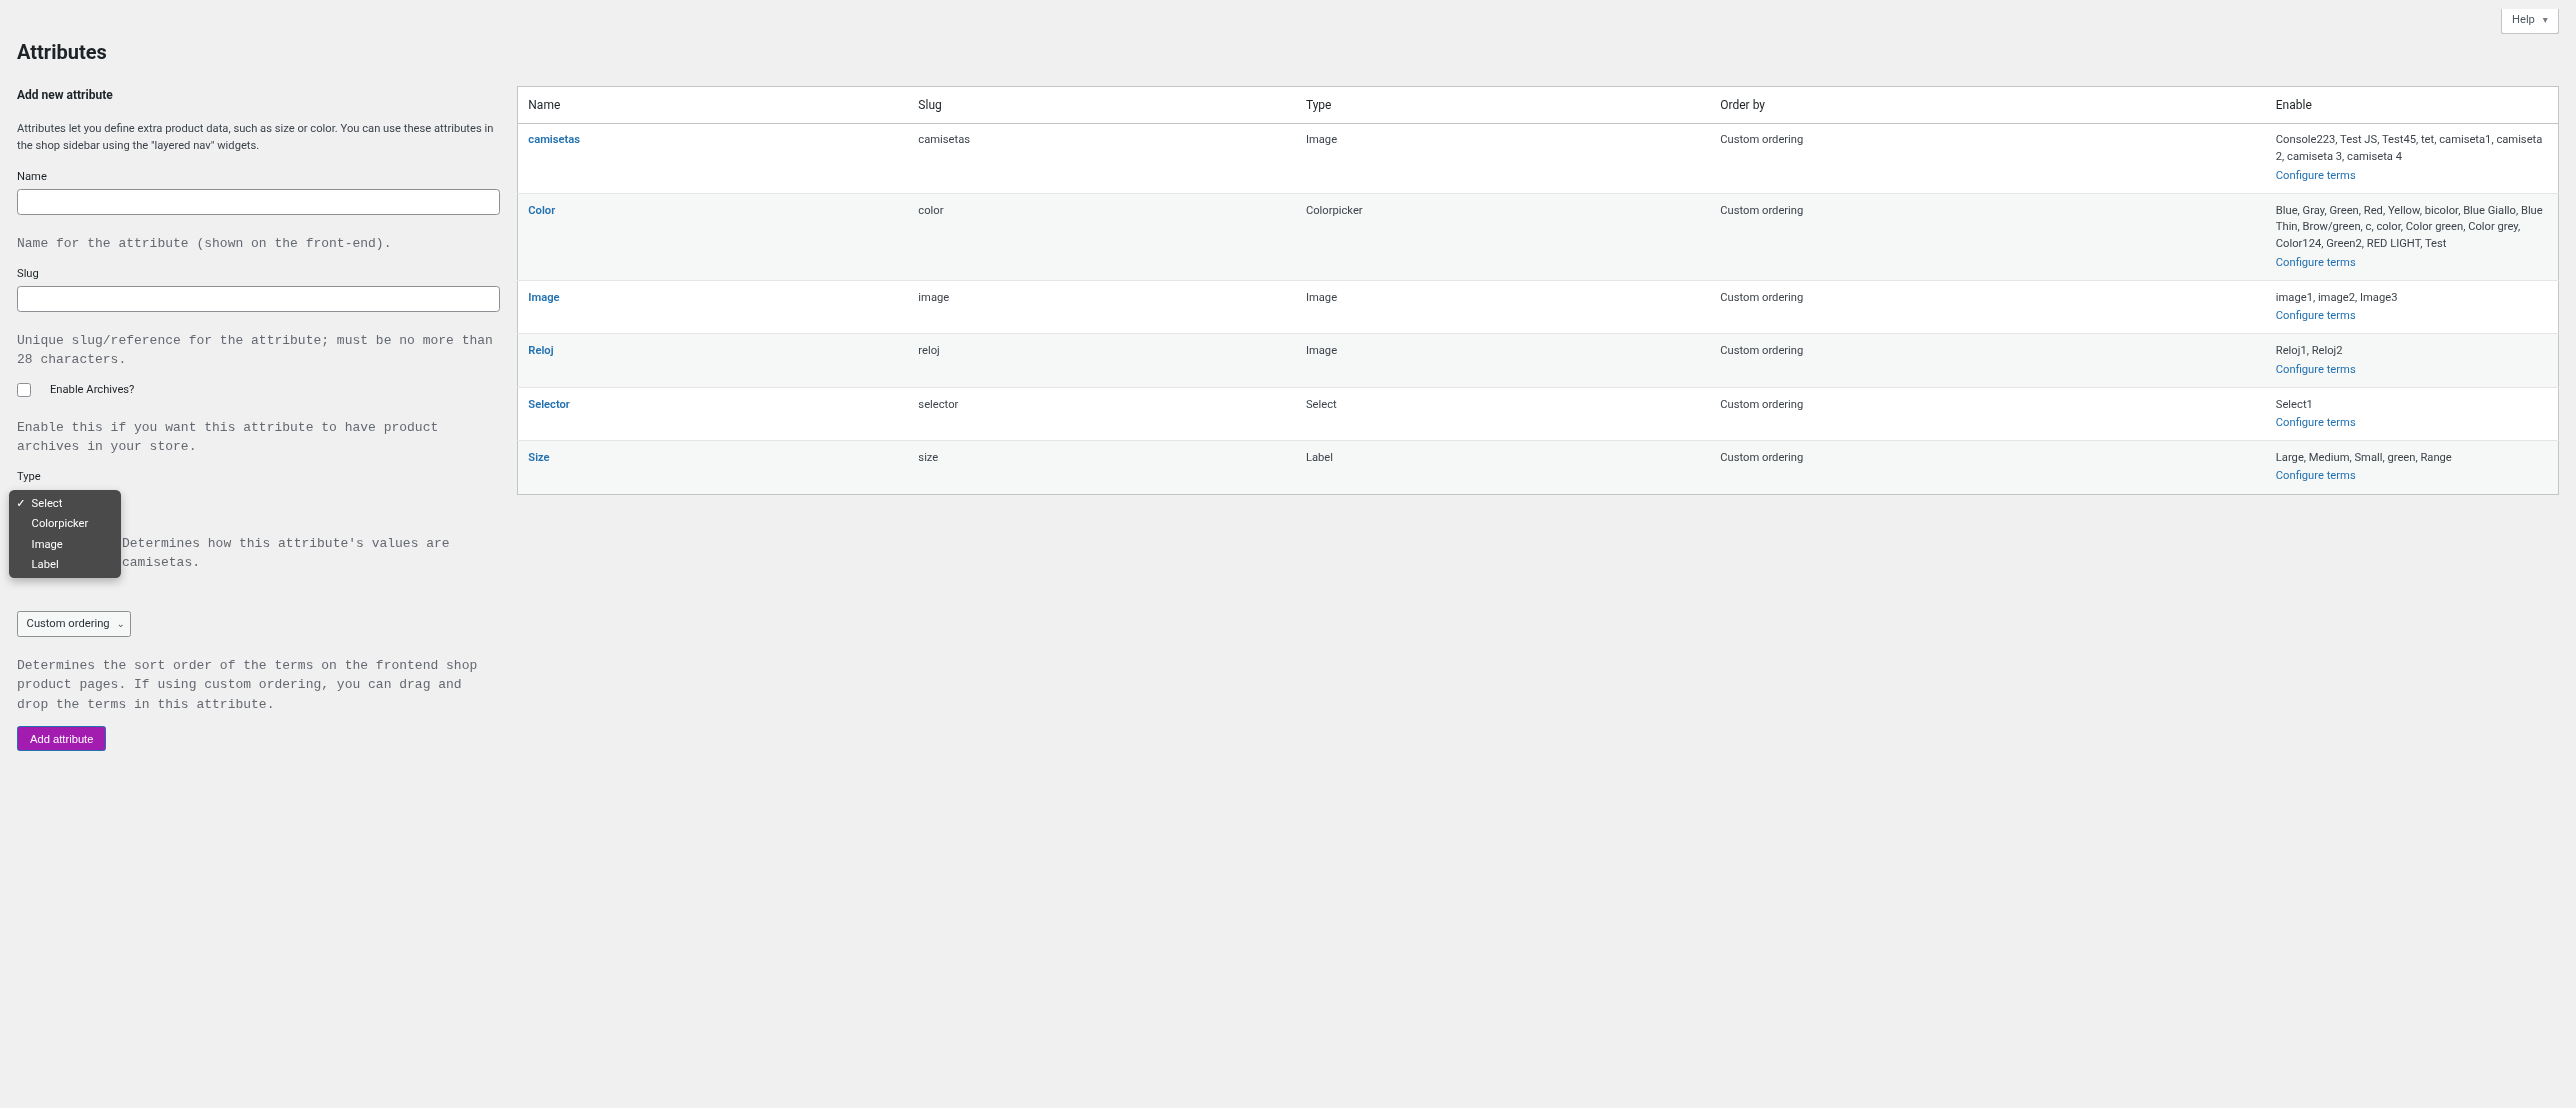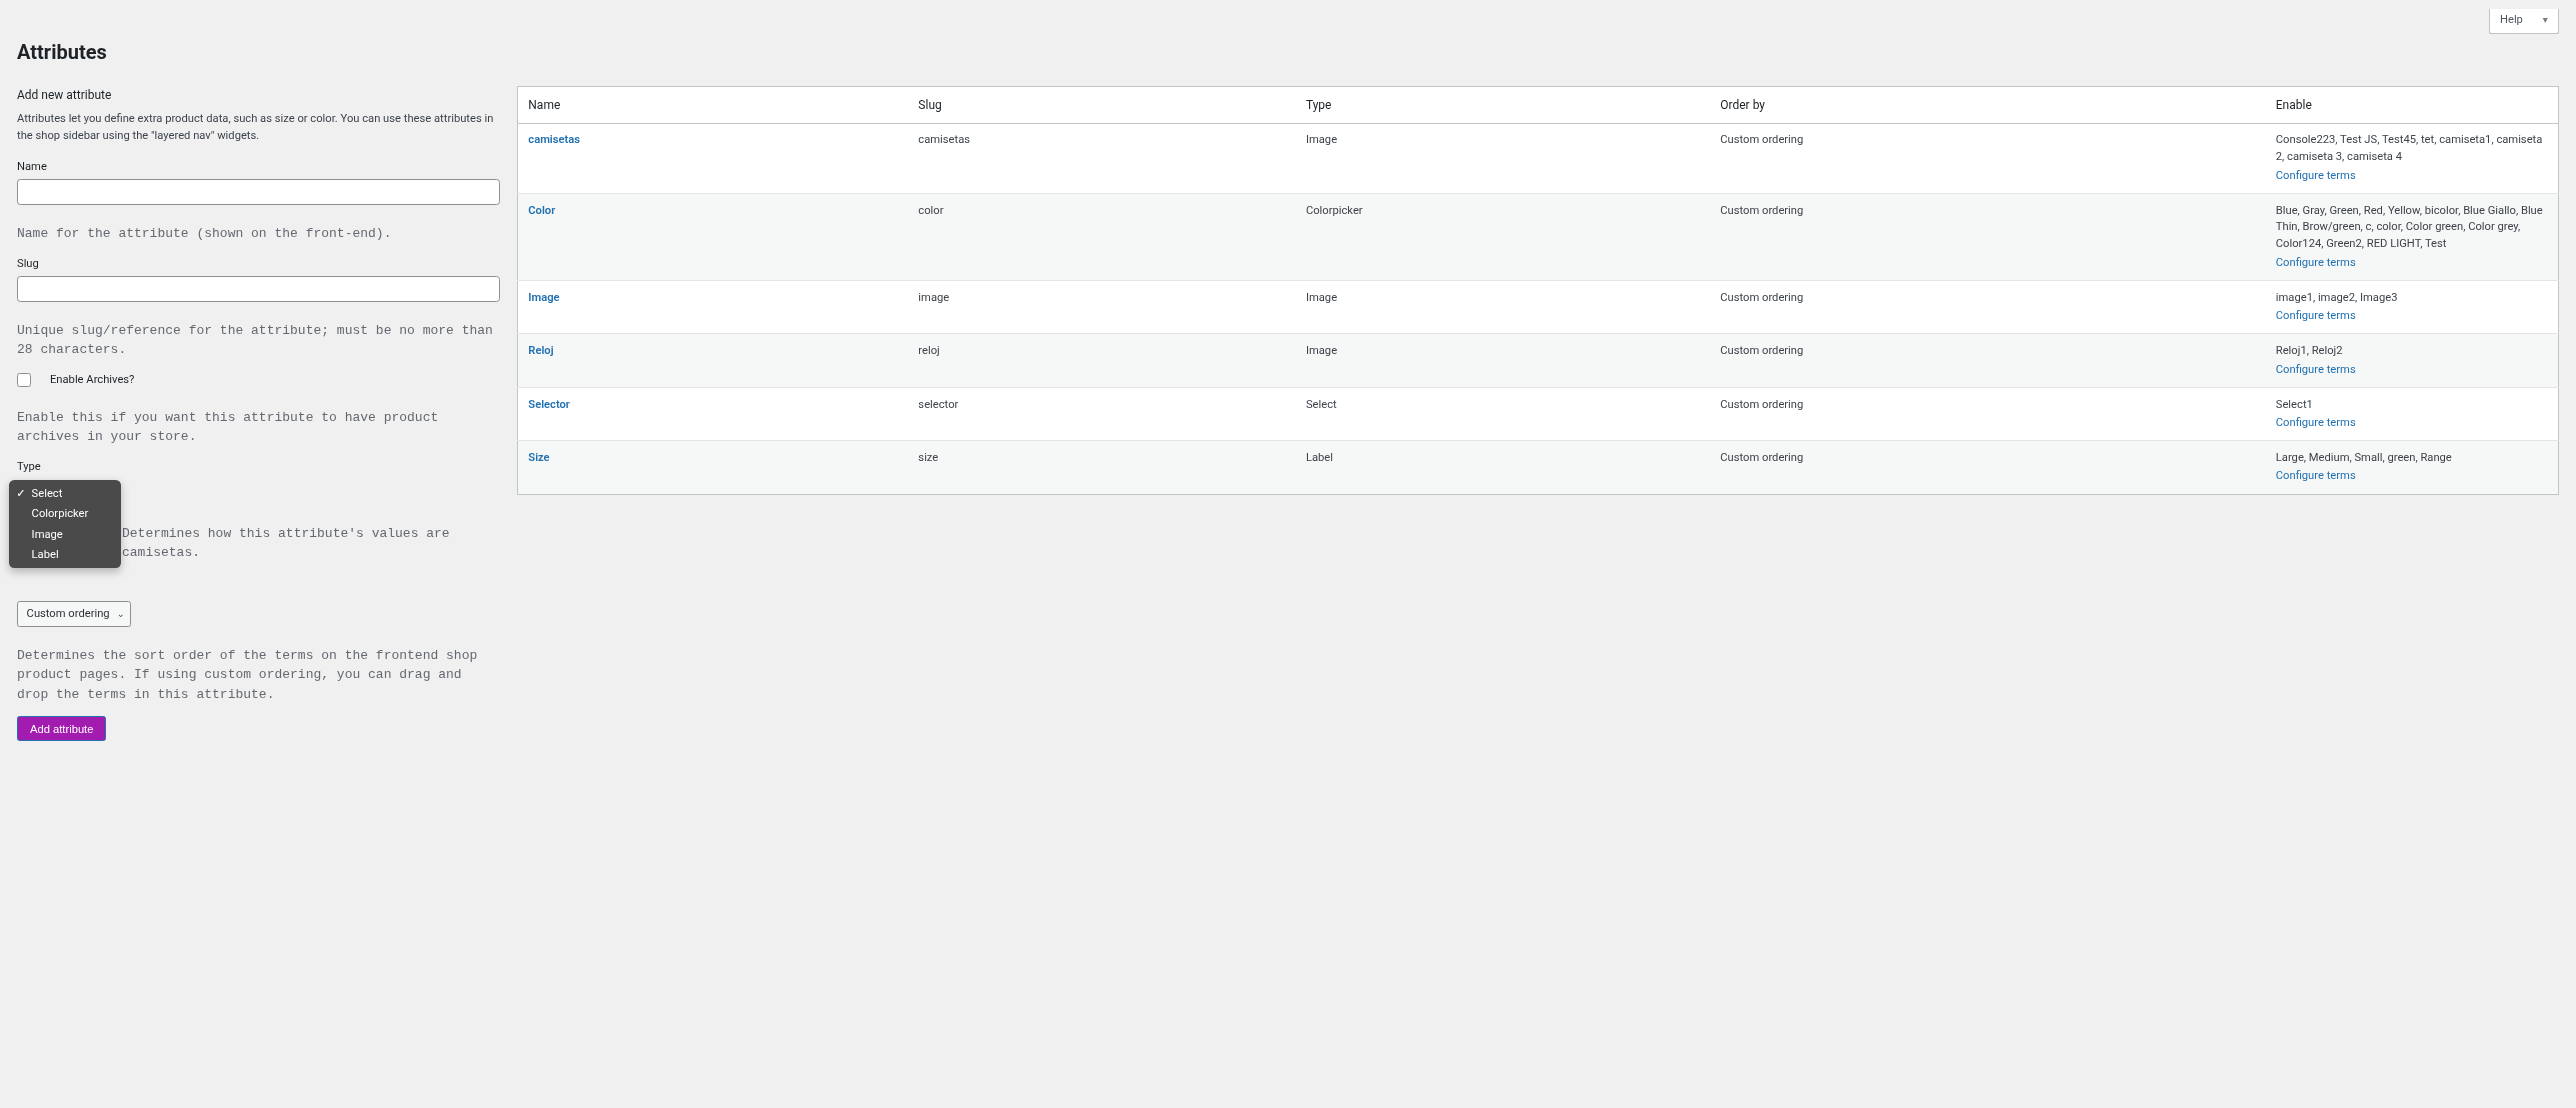--- a/index.html
+++ b/index.html
@@ -23,39 +23,39 @@
     border: 0.9px solid #c3c4c7;
     border-top: none;
     border-bottom-left-radius: 2.6px;
     border-bottom-right-radius: 2.6px;
     padding: 3.4px 8.6px 4.3px 10.3px;
     font-size: 11.2px;
     color: #50575e;
     cursor: pointer;
     display: flex;
     align-items: center;
-    gap: 18px;
+    gap: 6px;
   }
   .help-btn .tri {
     font-size: 8.6px;
     color: #787c82;
   }
   h1.page-title {
     font-size: 20px;
     font-weight: 700;
     margin: 3.4px 0 19px 0;
     color: #1d2327;
   }
   .columns {
     display: flex;
     gap: 17px;
   }
   .col-left { width: 483px; flex: 0 0 483px; }
   .col-right { flex: 1; }
-  h2.section-title { font-size: 12px; font-weight: 400; margin-bottom: 7px; }
+  h2.section-title { font-size: 12px; font-weight: 700; margin-bottom: 17px; }
   .desc { color: #3c434a; font-size: 11.2px; margin-bottom: 14px; }
   .field { margin-bottom: 12px; position: relative; }
   label.field-label { display: block; font-size: 11.2px; margin-bottom: 3.4px; }
   input[type=text] {
     width: 100%;
     padding: 3.4px 7px;
     border: 0.9px solid #8c8f94;
     border-radius: 3.4px;
     font-size: 12px;
     height: 26px;

